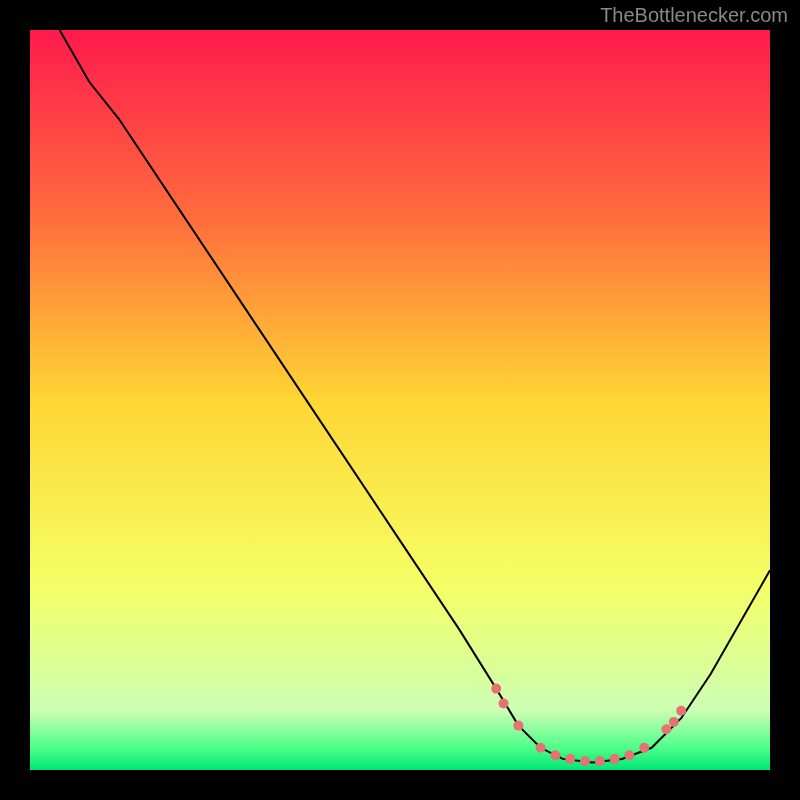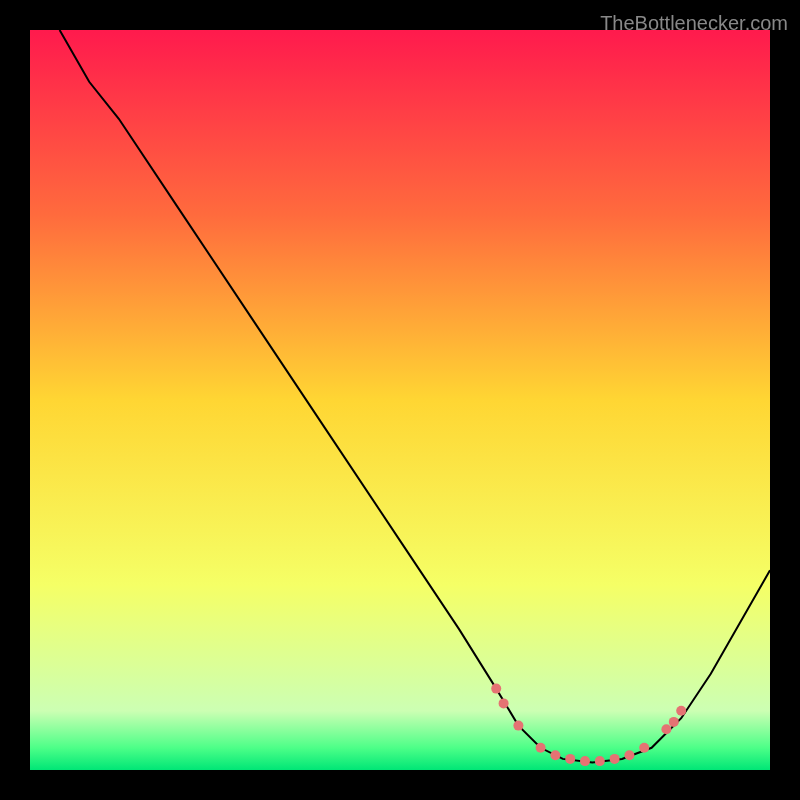--- a/index.html
+++ b/index.html
@@ -13,21 +13,21 @@
   }
   .chart-container {
     position: absolute;
     top: 0;
     left: 0;
     width: 800px;
     height: 800px;
   }
   .watermark {
     position: absolute;
-    top: 12px;
+    top: 4px;
     right: 12px;
     color: #888;
     font-size: 20px;
     font-family: Arial, sans-serif;
     z-index: 10;
   }
   svg {
     display: block;
   }
 </style>

